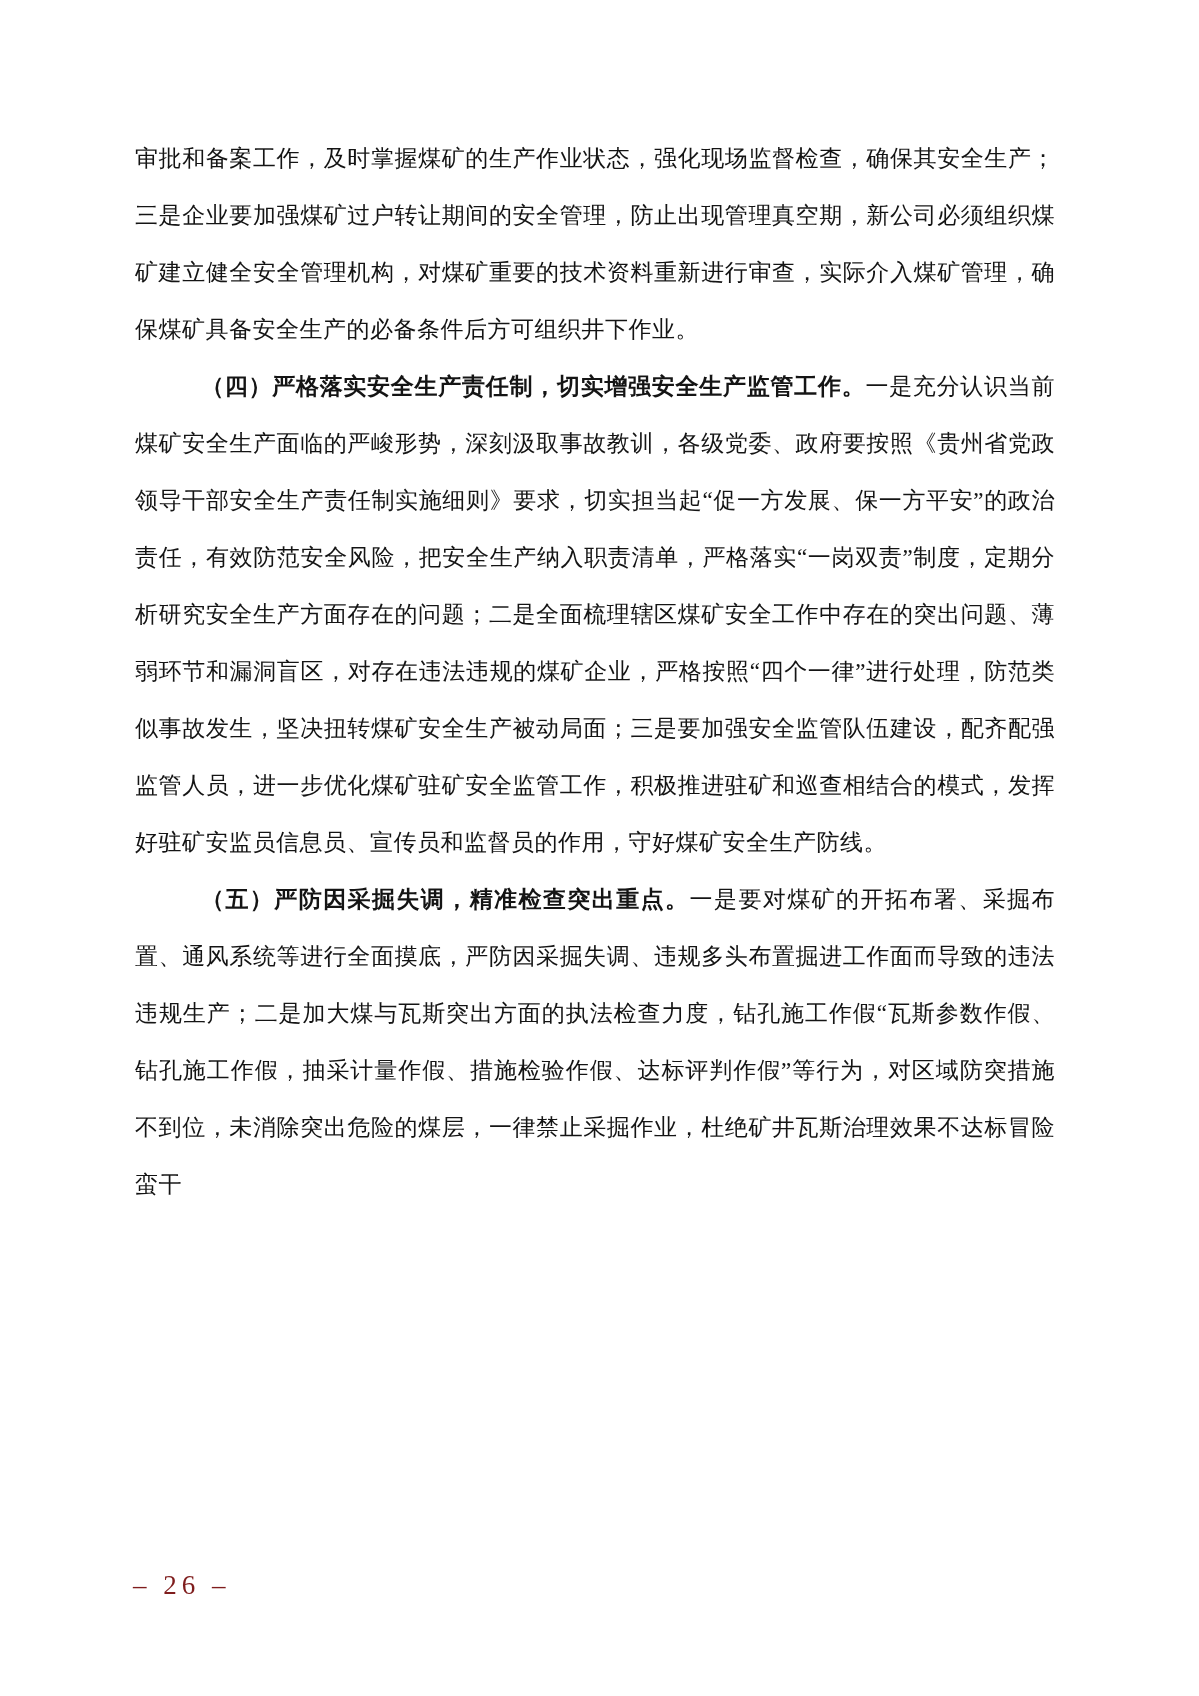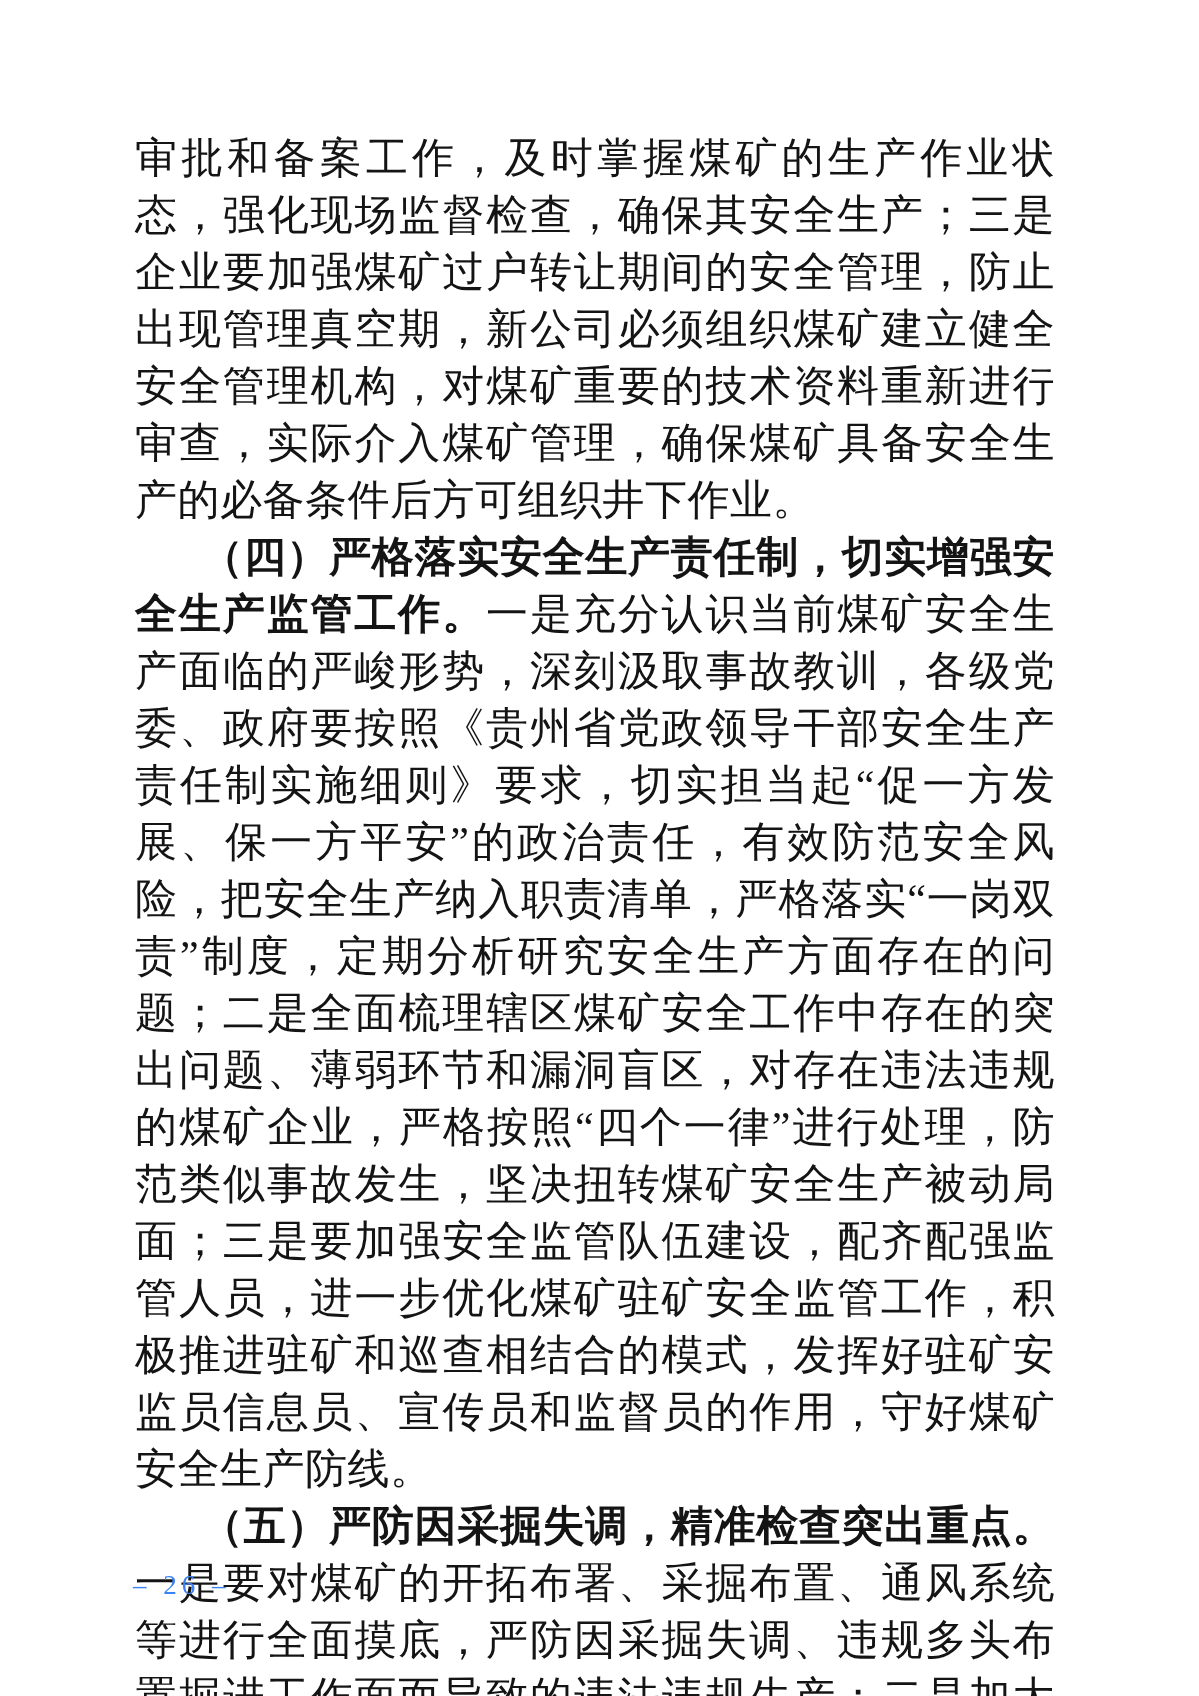--- a/index.html
+++ b/index.html
@@ -17,40 +17,40 @@
     color: #141414;
   }
   .content {
     position: absolute;
     left: 135px;
     top: 130px;
     width: 920px;
   }
   .content p {
     margin: 0;
-    font-size: 42px;
+    font-size: 23px;
     line-height: 57px;
     text-align: justify;
     text-justify: inter-character;
     word-break: break-all;
     letter-spacing: 0.5px;
   }
   .content p.indent {
     text-indent: 66px;
   }
   .heading {
     font-weight: 700;
   }
   .page-number {
     position: absolute;
     left: 133px;
     top: 1570px;
     font-size: 27px;
     letter-spacing: 5px;
-    color: #3b82f6;
+    color: #7f1d1d;
   }
 </style>
 </head>
 <body>
 
 <div class="page">
   <div class="content">
 
     <p><span>审批和备案工作，及时掌握煤矿的生产作业状态，强化现场监督检查，确保其安全生产；三是企业要加强煤矿过户转让期间的安全管理，防止出现管理真空期，新公司必须组织煤矿建立健全安全管理机构，对煤矿重要的技术资料重新进行审查，实际介入煤矿管理，确保煤矿具备安全生产的必备条件后方可组织井下作业。</span></p>
 

